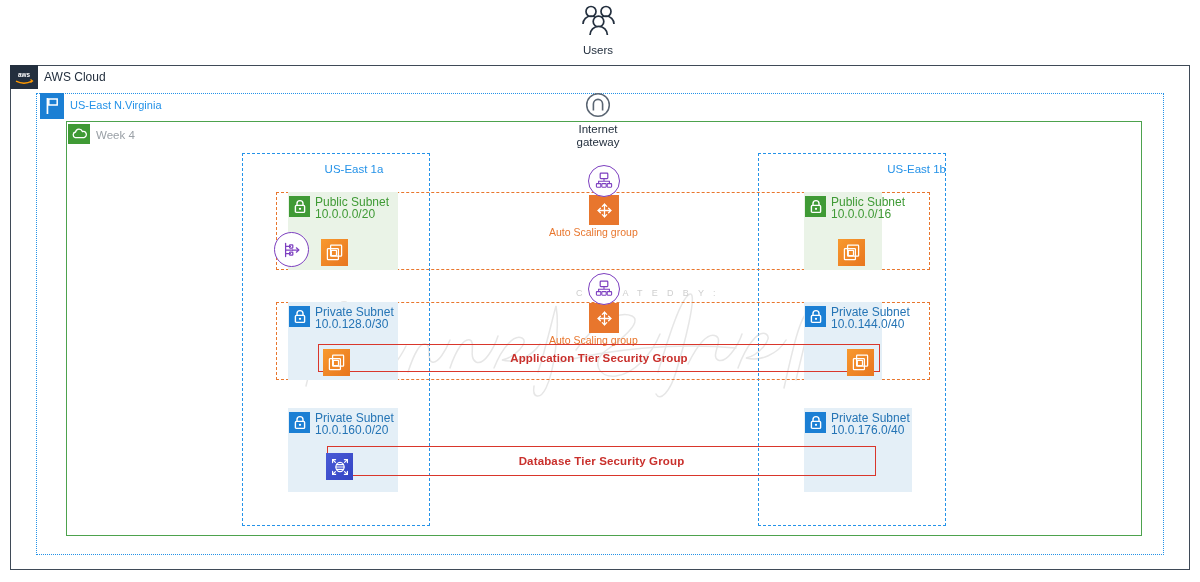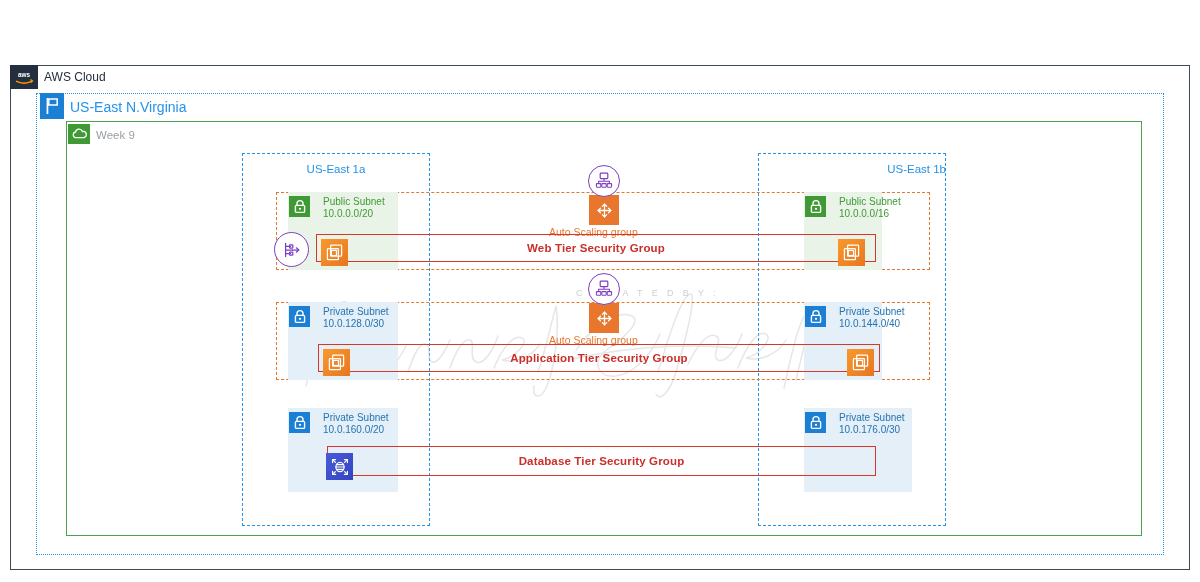--- a/index.html
+++ b/index.html
@@ -17,36 +17,36 @@
              border:1.5px solid #3f4a57;box-sizing:border-box;background:#fff;}
   .aws-badge{position:absolute;left:10px;top:65px;width:28px;height:24px;
              background:#232F3E;display:flex;align-items:center;justify-content:center;}
   .aws-cloud-label{position:absolute;left:44px;top:70px;font-size:12px;color:#232F3E;}
 
   
   .region{position:absolute;left:36px;top:93px;width:1128px;height:462px;
           border:1.6px dotted #2492e8;box-sizing:border-box;}
   .region-badge{position:absolute;left:40px;top:93px;width:24px;height:26px;
                 background:#1b7fd4;display:flex;align-items:center;justify-content:center;}
-  .region-label{position:absolute;left:70px;top:99px;font-size:14px;color:#2492e8;}
+  .region-label{position:absolute;left:70px;top:99px;font-size:11px;color:#2492e8;}
 
   
   .vpc{position:absolute;left:66px;top:121px;width:1076px;height:415px;
        border:1.6px solid #4da24d;box-sizing:border-box;}
   .vpc-badge{position:absolute;left:68px;top:124px;width:22px;height:20px;
              background:#3f9a35;display:flex;align-items:center;justify-content:center;}
   .vpc-label{position:absolute;left:96px;top:129px;font-size:11.5px;color:#9aa0a6;}
 
   
   .az{position:absolute;border:1.4px dashed #2492e8;box-sizing:border-box;}
   .az-a{left:242px;top:153px;width:188px;height:373px;}
   .az-b{left:758px;top:153px;width:188px;height:373px;}
   .az-label{position:absolute;top:163px;width:188px;text-align:center;
             font-size:11.5px;color:#2492e8;}
-  .az-label-a{left:242px;}
+  .az-label-a{left:260px;}
   .az-label-b{left:758px;text-align:right;}
 
   
   .tier-box{position:absolute;border:1.4px dashed #e8762d;box-sizing:border-box;}
   .tier-web{left:276px;top:192px;width:654px;height:78px;}
   .tier-app{left:276px;top:302px;width:654px;height:78px;}
 
   
   .subnet{position:absolute;box-sizing:border-box;}
   .subnet-public{background:#eaf3e7;}
@@ -57,21 +57,21 @@
   .sn-a-b{left:804px;top:302px;width:78px;height:78px;}
   .sn-d-a{left:288px;top:408px;width:110px;height:84px;}
   .sn-d-b{left:804px;top:408px;width:108px;height:84px;}
 
   
   .sn-head{position:absolute;display:flex;align-items:flex-start;gap:5px;}
   .sn-icon{width:21px;height:21px;flex:0 0 21px;display:flex;
            align-items:center;justify-content:center;}
   .sn-icon.green{background:#3f9a35;}
   .sn-icon.blue{background:#1b7fd4;}
-  .sn-text{font-size:10px;line-height:12px;white-space:nowrap;margin-left:8px;}
+  .sn-text{font-size:12px;line-height:12px;white-space:nowrap;}
   .sn-text.green{color:#3f9a35;}
   .sn-text.blue{color:#2474b5;}
 
   
   .sg{position:absolute;border:1.4px solid #d9362b;box-sizing:border-box;
       display:flex;align-items:center;justify-content:center;}
   .sg-label{font-size:11.5px;font-weight:bold;color:#c9302c;letter-spacing:.15px;}
   .sg-web{left:316px;top:234px;width:560px;height:28px;}
   .sg-app{left:318px;top:344px;width:562px;height:28px;}
   .sg-db {left:327px;top:446px;width:549px;height:30px;}
@@ -112,20 +112,31 @@
   .wm{position:absolute;left:288px;top:276px;width:620px;height:130px;
       pointer-events:none;opacity:.42;}
   .wm-created{position:absolute;left:576px;top:288px;font-size:9px;
       letter-spacing:3.4px;color:#cfcfcf;}
 </style>
 </head>
 <body>
 
 <div class="canvas">
 
+  <div class="users-block">
+    <svg width="40" height="34" viewBox="0 0 40 34">
+      <circle cx="13" cy="7.5" r="5" fill="none" stroke="#232F3E" stroke-width="1.7"></circle>
+      <circle cx="28" cy="7.5" r="5" fill="none" stroke="#232F3E" stroke-width="1.7"></circle>
+      <path d="M5 20 a8 8 0 0 1 16 0" fill="none" stroke="#232F3E" stroke-width="1.7"></path>
+      <path d="M20 20 a8 8 0 0 1 16 0" fill="none" stroke="#232F3E" stroke-width="1.7"></path>
+      <circle cx="20.5" cy="17.5" r="5.3" fill="#fff" stroke="#232F3E" stroke-width="1.7"></circle>
+      <path d="M12 31 a8.7 8.7 0 0 1 17.4 0" fill="#fff" stroke="#232F3E" stroke-width="1.7"></path>
+    </svg>
+    <div class="users-label">Users</div>
+  </div>
 
   <div class="aws-cloud"></div>
   <div class="aws-badge">
     <svg width="22" height="16" viewBox="0 0 22 16">
       <text x="11" y="8" font-size="6.4" font-family="Liberation Sans, sans-serif" fill="#fff" text-anchor="middle" font-weight="bold">aws</text>
       <path d="M3 12.2 q8 4 16 0" stroke="#FF9900" stroke-width="1.5" fill="none"></path>
       <path d="M17.5 10.4 l2 1.6 l-2 1.6" stroke="#FF9900" stroke-width="1.3" fill="none"></path>
     </svg>
   </div>
   <div class="aws-cloud-label">AWS Cloud</div>
@@ -138,22 +149,32 @@
     </svg>
   </div>
   <div class="region-label">US-East N.Virginia</div>
 
   <div class="vpc"></div>
   <div class="vpc-badge">
     <svg width="17" height="15" viewBox="0 0 17 15">
       <path d="M4.2 10.6 a2.9 2.9 0 0 1 .3 -5.6 a3.6 3.6 0 0 1 6.9 -.5 a2.8 2.8 0 0 1 1.6 6.1 z" fill="none" stroke="#fff" stroke-width="1.3"></path>
     </svg>
   </div>
-  <div class="vpc-label">Week 9</div>
-
+  <div class="vpc-label">Week 4</div>
+
+  <div class="igw">
+    <svg width="26" height="26" viewBox="0 0 26 26">
+      <circle cx="13" cy="13" r="11.3" fill="#fff" stroke="#5a6572" stroke-width="1.5"></circle>
+      <path d="M8.4 18.6 V12 a4.6 4.6 0 0 1 9.2 0 v6.6" fill="none" stroke="#5a6572" stroke-width="1.6"></path>
+    </svg>
+    <div class="igw-label">
+      <span>Internet</span><br>
+      <span>gateway</span>
+    </div>
+  </div>
 
   <div class="az az-a"></div>
   <div class="az az-b"></div>
   <div class="az-label az-label-a">US-East 1a</div>
   <div class="az-label az-label-b">US-East 1b</div>
 
   <div class="wm-created">C R E A T E D   B Y  :</div>
   <svg class="wm" viewBox="0 0 620 130">
     <g fill="none" stroke="#c4c4c4" stroke-width="1.5" stroke-linecap="round">
       <path d="M18 110 C30 60, 46 22, 58 26 C68 30, 40 76, 30 92 C48 84, 70 70, 86 74
@@ -256,21 +277,21 @@
   <div class="sn-head" style="left:805px;top:412px;">
     <span class="sn-icon blue">
       <svg width="14" height="15" viewBox="0 0 14 15">
         <path d="M4 6.4 V4.6 a3 3 0 0 1 6 0 V6.4" fill="none" stroke="#fff" stroke-width="1.4"></path>
         <rect x="2.4" y="6.4" width="9.2" height="7" rx="1" fill="none" stroke="#fff" stroke-width="1.4"></rect>
         <circle cx="7" cy="9.8" r="1.15" fill="#fff"></circle>
       </svg>
     </span>
     <span class="sn-text blue">
       <span>Private Subnet</span><br>
-      <span>10.0.176.0/30</span>
+      <span>10.0.176.0/40</span>
     </span>
   </div>
 
   <div class="asg asg-web">
     <div class="asg-stack">
       <span class="asg-circle">
         <svg width="20" height="20" viewBox="0 0 20 20">
           <rect x="6.2" y="2.2" width="7.6" height="5.4" rx=".8" fill="none" stroke="#7d3fc0" stroke-width="1.2"></rect>
           <path d="M10 7.6 v2.6 M4.6 12.6 v-2.4 h10.8 v2.4" fill="none" stroke="#7d3fc0" stroke-width="1.1"></path>
           <rect x="2.4" y="12.6" width="4.4" height="3.6" rx=".6" fill="none" stroke="#7d3fc0" stroke-width="1.1"></rect>
@@ -312,23 +333,20 @@
             <path d="M8.3 14.6 L10.5 16.8 L12.7 14.6"></path>
             <path d="M6.4 8.3 L4.2 10.5 L6.4 12.7"></path>
             <path d="M14.6 8.3 L16.8 10.5 L14.6 12.7"></path>
           </g>
         </svg>
       </span>
     </div>
     <div class="asg-label">Auto Scaling group</div>
   </div>
 
-  <div class="sg sg-web">
-    <span class="sg-label">Web Tier Security Group</span>
-  </div>
   <div class="sg sg-db">
     <span class="sg-label">Database Tier Security Group</span>
   </div>
   <div class="sg sg-app">
     <span class="sg-label">Application Tier Security Group</span>
   </div>
 
   <div class="elb">
     <svg width="22" height="22" viewBox="0 0 22 22">
       <g stroke="#7d3fc0" stroke-width="1.25" fill="none" stroke-linecap="round">

